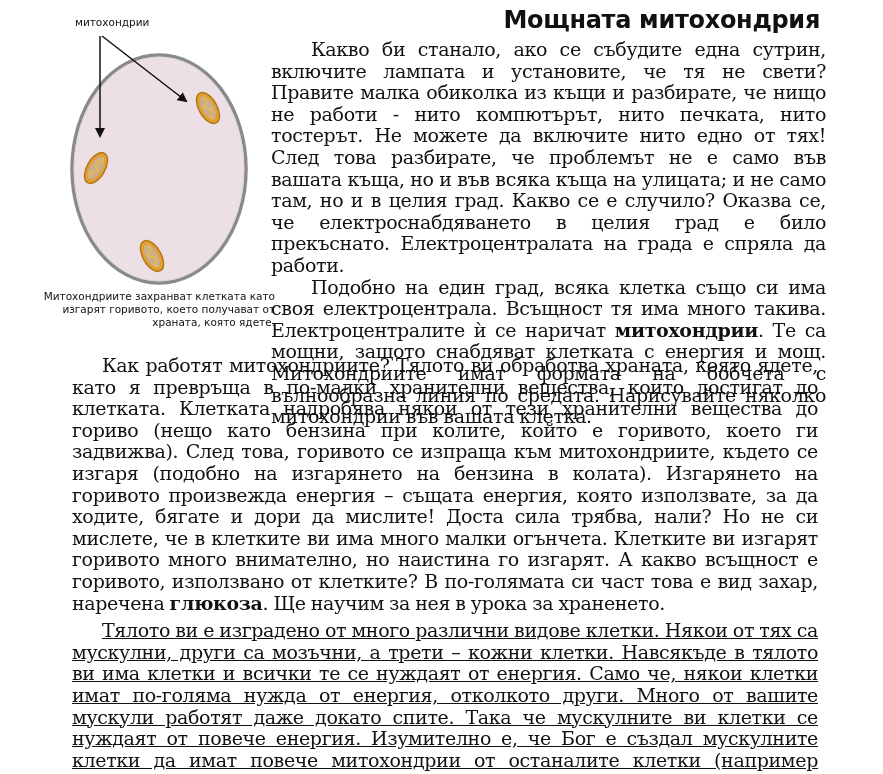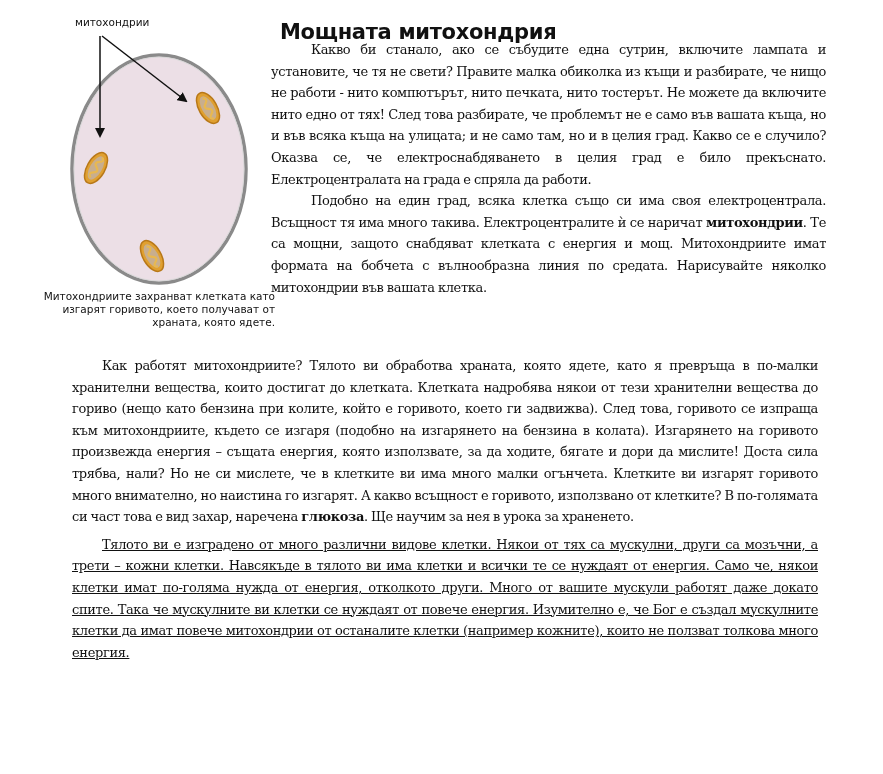--- a/index.html
+++ b/index.html
@@ -2,22 +2,22 @@
 <html><head>
   <meta charset="utf-8">
   <style>
     html, body { margin: 0; padding: 0; background: #ffffff; }
     body { width: 883px; height: 774px; position: relative; overflow: hidden; color: #111; }
     .page { position: absolute; left: 0; top: 0; width: 883px; height: 774px; }
     .figure { position: absolute; left: 40px; top: 8px; width: 235px; height: 340px; }
     .figure svg { position: absolute; left: 0; top: 0; }
     .label-top { position: absolute; left: 35px; top: 8px; font-family: "DejaVu Sans", sans-serif; font-size: 10.5px; color: #111; }
     .caption { position: absolute; left: 0; top: 282px; width: 235px; text-align: right; font-family: "DejaVu Sans", sans-serif; font-size: 10.5px; line-height: 13px; color: #111; }
-    .title { position: absolute; left: 280px; top: 20px; width: 540px; text-align: left; font-family: "DejaVu Sans", sans-serif; font-weight: bold; font-size: 21px; letter-spacing: -0.3px; }
-    .col { position: absolute; font-family: "DejaVu Serif", serif; font-size: 13px; line-height: 21.6px; text-align: justify; letter-spacing: -0.35px; word-spacing: -0.5px; }
+    .title { position: absolute; left: 280px; top: 6px; width: 540px; text-align: right; font-family: "DejaVu Sans", sans-serif; font-weight: bold; font-size: 24px; letter-spacing: -0.3px; }
+    .col { position: absolute; font-family: "DejaVu Serif", serif; font-size: 19px; line-height: 21.6px; text-align: justify; letter-spacing: -0.35px; word-spacing: -0.5px; }
     .col p { margin: 0; text-indent: 40px; }
     .right { left: 271px; top: 39px; width: 555px; }
     .full { left: 72px; top: 355px; width: 746px; }
     .full p { text-indent: 30px; }
     .full p + p { margin-top: 0; text-decoration: underline; }
     b { font-weight: bold; }
   </style>
 </head>
 <body>
 

